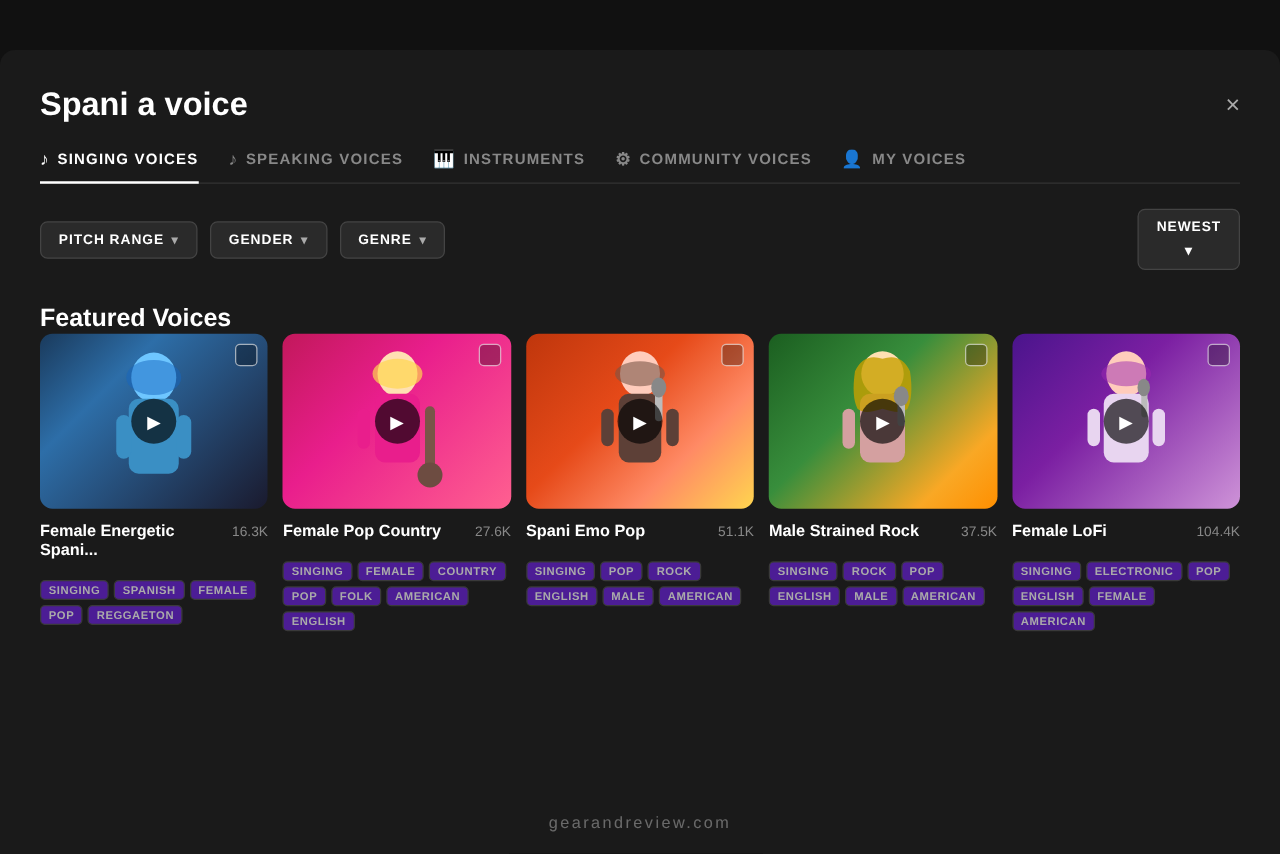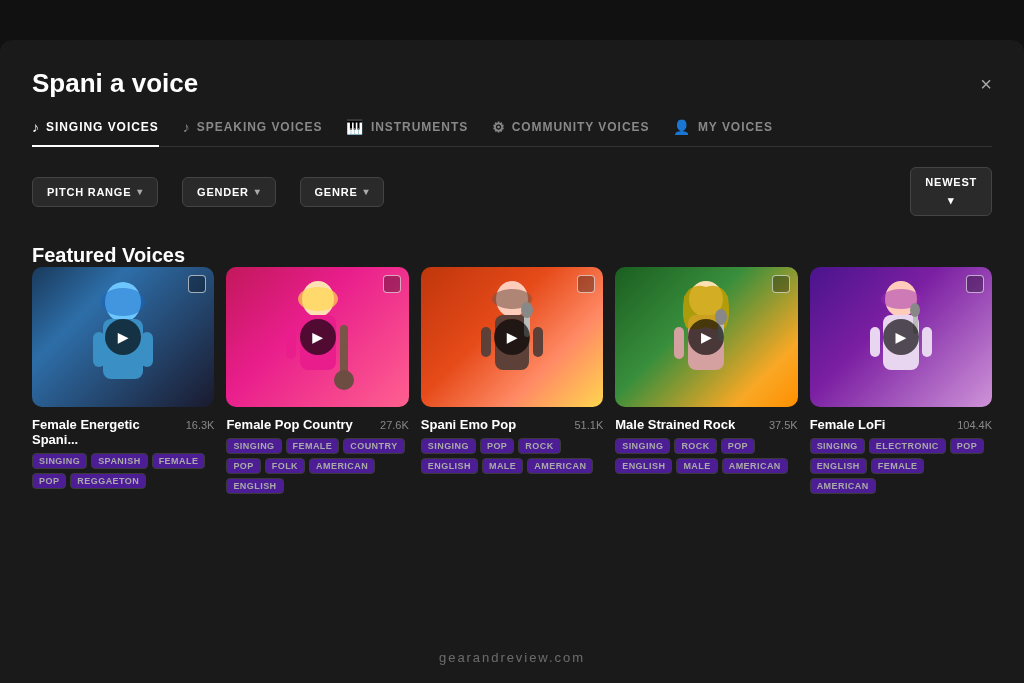--- a/index.html
+++ b/index.html
@@ -72,21 +72,21 @@
       color: #ffffff;
       border-bottom: 2px solid #ffffff;
     }
 
     .tab-icon {
       font-size: 14px;
     }
 
     .filters {
       display: flex;
-      gap: 24px;
+      gap: 10px;
       margin-bottom: 28px;
       align-items: center;
     }
 
     .filter-btn {
       display: flex;
       align-items: center;
       gap: 6px;
       background: #2a2a2a;
       border: 1px solid #444;
@@ -190,21 +190,21 @@
       height: 100%;
       display: flex;
       align-items: flex-end;
       justify-content: center;
     }
 
     .voice-name-row {
       display: flex;
       justify-content: space-between;
       align-items: baseline;
-      margin-bottom: 6px;
+      margin-bottom: 17px;
     }
 
     .voice-name {
       font-size: 13px;
       font-weight: 700;
       color: #ffffff;
     }
 
     .voice-count {
       font-size: 11px;

